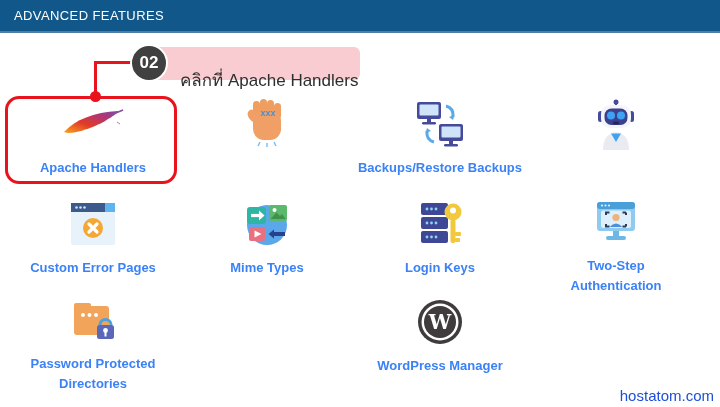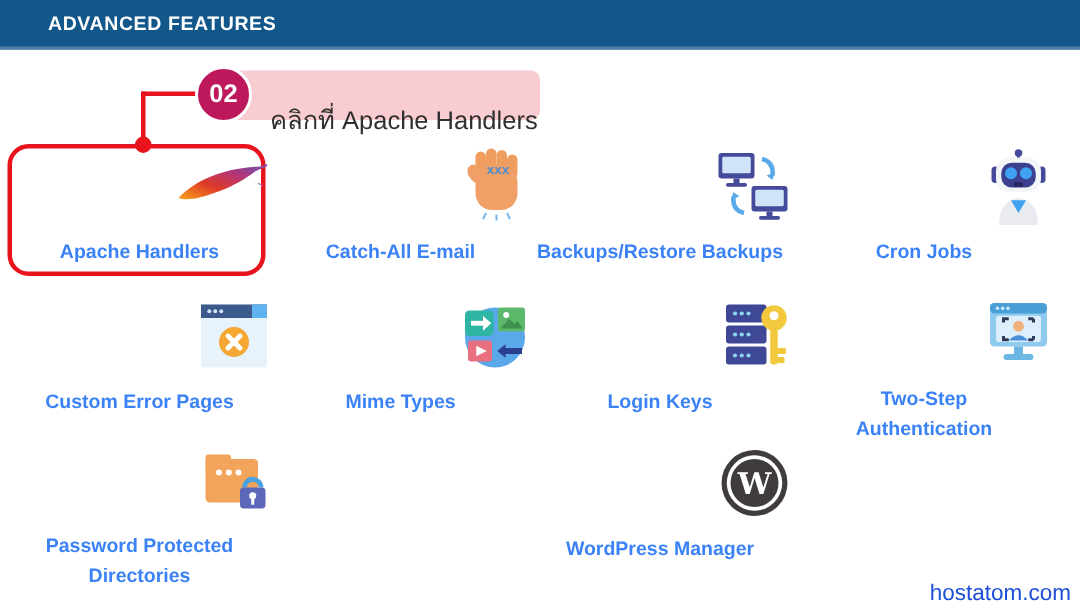--- a/index.html
+++ b/index.html
@@ -1,35 +1,35 @@
 <!DOCTYPE html>
 <html><head>
 <meta charset="utf-8">
 <style>
   html,body{margin:0;padding:0;background:#fff;}
   .stage{position:relative;width:720px;height:407px;background:#ffffff;overflow:hidden;
          font-family:"Liberation Sans",sans-serif;}
   
   .hdr{position:absolute;left:0;top:0;width:720px;height:33px;background:#11578a;
        border-bottom:2px solid #4f7da6;box-sizing:border-box;display:flex;align-items:center;}
-  .hdr-title{color:#ffffff;font-size:13px;font-weight:700;letter-spacing:.4px;padding-left:32px;}
+  .hdr-title{color:#ffffff;font-size:13px;font-weight:400;letter-spacing:.4px;padding-left:14px;}
   
   .bubble{position:absolute;left:136px;top:47px;width:224px;height:33px;background:#f9ccd1;
           border-radius:6px;display:flex;align-items:center;}
   .bubble-text{padding-left:44px;font-size:17px;color:#2f2f2f;font-weight:400;white-space:nowrap;margin-top:32px;}
   .stepnum{position:absolute;left:130px;top:44px;width:38px;height:38px;border-radius:50%;
-           background:#be185d;border:2px solid #ffffff;box-sizing:border-box;color:#fff;
+           background:#404040;border:2px solid #ffffff;box-sizing:border-box;color:#fff;
            font-size:17px;font-weight:700;display:flex;align-items:center;justify-content:center;}
   .conn-h{position:absolute;left:94px;top:61px;width:40px;height:3px;background:#e8131d;}
   .conn-v{position:absolute;left:94px;top:61px;width:3px;height:36px;background:#e8131d;}
   .conn-dot{position:absolute;left:90px;top:91px;width:11px;height:11px;border-radius:50%;background:#e8131d;}
   .hibox{position:absolute;left:5px;top:96px;width:172px;height:88px;border:3px solid #e8131d;
          border-radius:14px;box-sizing:border-box;background:transparent;}
   
-  .cell{position:absolute;width:174px;display:flex;flex-direction:column;align-items:flex-end;cursor:pointer;}
+  .cell{position:absolute;width:174px;display:flex;flex-direction:column;align-items:center;cursor:pointer;}
   .c1{left:6px}.c2{left:180px}.c3{left:353px}.c4{left:529px}
   .r1{top:96px;height:92px}.r2{top:196px;height:100px}.r3{top:294px;height:100px}
   .iconbox{height:56px;display:flex;align-items:center;justify-content:center;}
   .label{margin:6px auto 0;max-width:168px;text-align:center;font-size:13px;line-height:1.55;
          font-weight:700;color:#3b82f6;}
   .nw120 .label{max-width:120px;}
   .nw150 .label{max-width:150px;}
   
   .wm{position:absolute;right:6px;bottom:3px;font-size:15px;color:#1d4ed8;}
 </style>
@@ -78,21 +78,20 @@
         <rect x="9" y="3" width="7" height="18" rx="3.5" fill="#ef9e60"></rect>
         <rect x="16" y="1" width="7" height="18" rx="3.5" fill="#ef9e60"></rect>
         <rect x="23" y="2" width="7" height="18" rx="3.5" fill="#ef9e60"></rect>
         <rect x="30" y="5" width="7" height="16" rx="3.5" fill="#ef9e60"></rect>
         <rect x="9" y="12" width="28" height="30" rx="11" fill="#f0a066"></rect>
         <path d="M9 24 C3 20 2 14 6 12 C10 10 12 16 12 20 Z" fill="#f0a066"></path>
         <text x="24" y="18" text-anchor="middle" font-size="9" font-weight="bold" fill="#4a8fd3" font-family="Liberation Sans, sans-serif">xxx</text>
         <path d="M16 44 l-2 4 M23 45 v4 M30 44 l2 4" stroke="#7db9e8" stroke-width="1.4" fill="none"></path>
       </svg>
     </div>
-    <div class="label">Catch-All E-mail</div>
   </div>
 
   <div class="cell r1 c3">
     <div class="iconbox">
       <svg width="50" height="48" viewBox="0 0 50 48">
         <rect x="2" y="2" width="24" height="17" rx="2" fill="#454a9b"></rect>
         <rect x="4.5" y="4.5" width="19" height="11" rx="1" fill="#cfe4f8"></rect>
         <rect x="12" y="19" width="4" height="3" fill="#454a9b"></rect>
         <rect x="7" y="22" width="14" height="2.5" rx="1.2" fill="#454a9b"></rect>
         <rect x="24" y="24" width="24" height="17" rx="2" fill="#454a9b"></rect>
@@ -117,21 +116,20 @@
         <rect x="37" y="13" width="5" height="11" rx="2.5" fill="#454a9b"></rect>
         <rect x="9" y="7" width="30" height="23" rx="9" fill="#f4f5f8"></rect>
         <rect x="12.5" y="10.5" width="23" height="16.5" rx="7" fill="#3c418f"></rect>
         <circle cx="19" cy="17.5" r="4" fill="#3ea1f2"></circle>
         <circle cx="29" cy="17.5" r="4" fill="#3ea1f2"></circle>
         <rect x="21" y="23.5" width="6" height="3" rx="1" fill="#23265e"></rect>
         <path d="M11 52 Q11 36 24 34 Q37 36 37 52 Z" fill="#e9ebf0"></path>
         <path d="M19 35.5 L29 35.5 L24 44 Z" fill="#3ea1f2"></path>
       </svg>
     </div>
-    <div class="label">Cron Jobs</div>
   </div>
 
   <div class="cell r2 c1">
     <div class="iconbox">
       <svg width="48" height="46" viewBox="0 0 48 46">
         <rect x="2" y="2" width="44" height="42" rx="2" fill="#e8f2fb"></rect>
         <rect x="2" y="2" width="44" height="9" fill="#3c5a8c"></rect>
         <rect x="36" y="2" width="10" height="9" fill="#5fb3ef"></rect>
         <circle cx="7.5" cy="6.5" r="1.3" fill="#cfe4f8"></circle>
         <circle cx="11.5" cy="6.5" r="1.3" fill="#cfe4f8"></circle>

